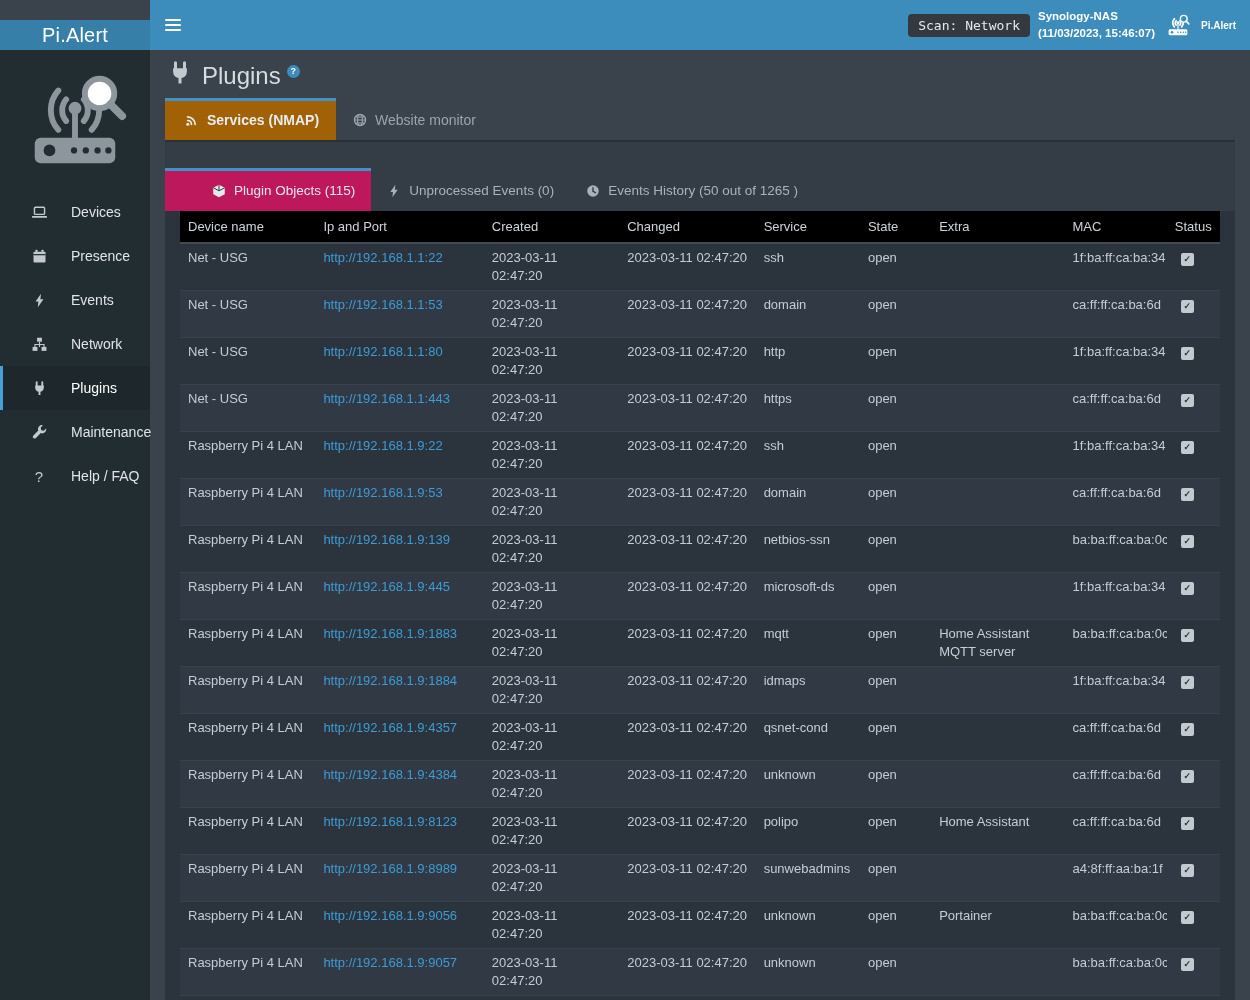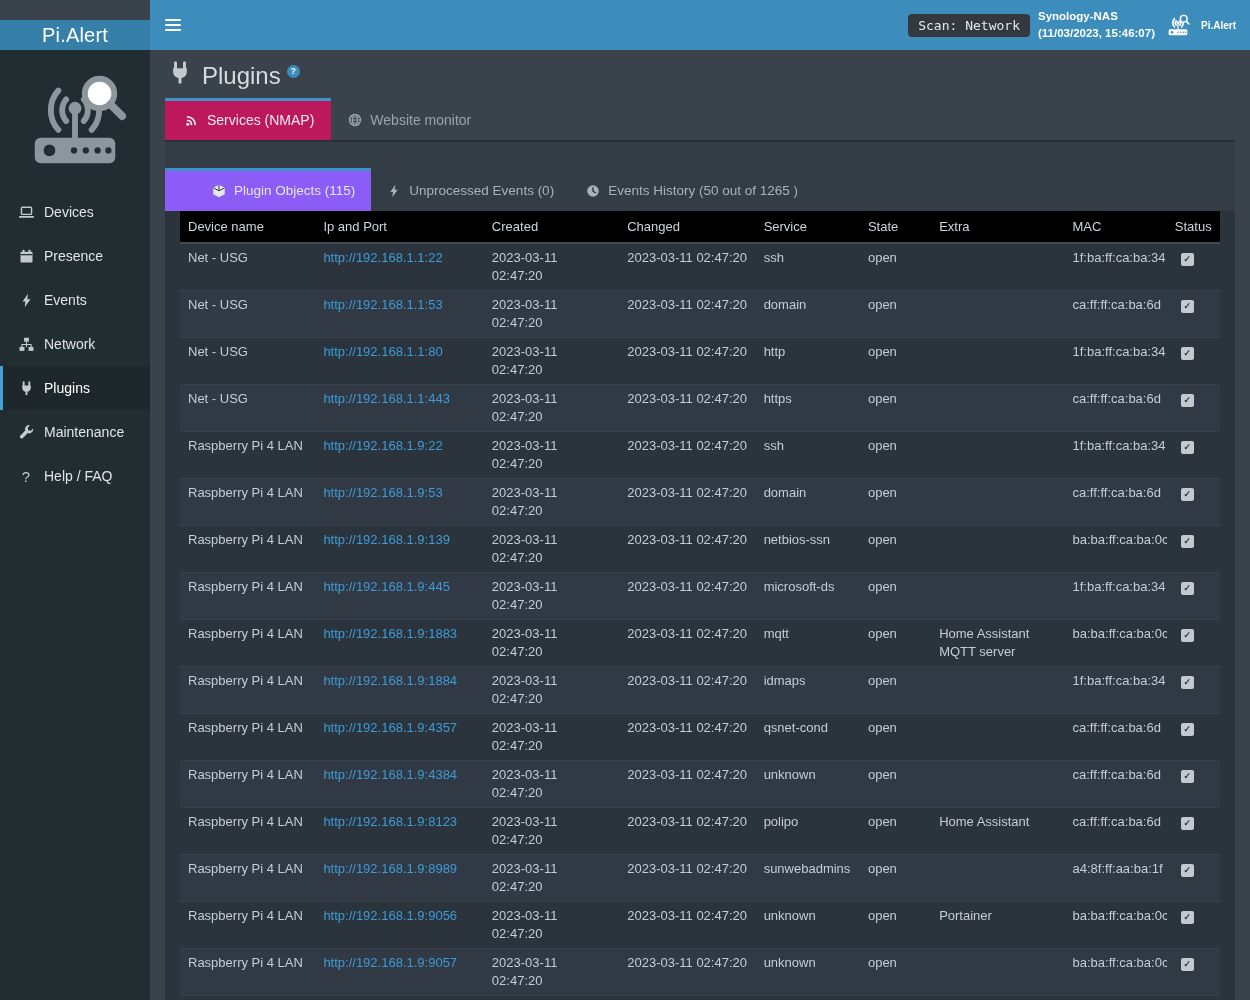--- a/index.html
+++ b/index.html
@@ -18,39 +18,39 @@
   .hamburger i { width:16px; height:2px; background:#fff; border-radius:1px; }
   .nav-right { margin-left:auto; display:flex; align-items:center; gap:8px; padding-right:14px; }
   .scan-badge { font-family:"DejaVu Sans Mono",monospace; font-size:13px; color:#e6e9eb; background:#34393f; padding:4px 10px; border-radius:4px; white-space:nowrap; }
   .host-block { color:#fff; font-size:11.5px; font-weight:700; line-height:1.5; text-align:left; }
   .brand { display:flex; align-items:center; gap:8px; color:#fff; font-weight:700; font-size:10px; }
   .brand svg { display:block; }
   
   .sidebar { position:fixed; top:50px; left:0; width:150px; height:950px; background:#222d32; z-index:10; }
   .sidebar-logo { height:140px; display:flex; align-items:center; justify-content:center; color:#8d969c; }
   .side-nav { display:flex; flex-direction:column; }
-  .side-item { display:flex; align-items:center; gap:9px; height:44px; padding-left:14px; color:#dfe4e8; font-size:14px; text-decoration:none; border-left:3px solid transparent; cursor:pointer; }
+  .side-item { display:flex; align-items:center; gap:23px; height:44px; padding-left:27px; color:#dfe4e8; font-size:14px; text-decoration:none; border-left:3px solid transparent; cursor:pointer; }
   .side-item.active { background:#1e282c; border-left-color:#45a1d8; color:#fff; }
   .sicon { width:18px; height:16px; display:inline-flex; align-items:center; justify-content:center; color:#c2cad0; flex:none; }
   .sicon svg { width:15px; height:15px; display:block; }
   .q-glyph { font-size:15px; color:#c2cad0; font-weight:400; }
   
   .content { position:absolute; top:50px; left:150px; width:1100px; height:950px; padding:0 15px; display:flex; flex-direction:column; overflow:hidden; }
   .page-header { display:flex; align-items:center; gap:10px; padding:11px 3px 9px; flex:none; }
   .page-header .plug-ic { color:#c3cace; }
   .page-title { font-size:24px; color:#d6dce0; font-weight:400; line-height:27px; }
   .help-badge { width:13px; height:13px; border-radius:50%; background:#3c8dbc; color:#fff; font-size:9px; line-height:13px; text-align:center; font-weight:700; align-self:flex-start; margin:4px 0 0 -4px; cursor:pointer; }
   .outer-tabs { display:flex; flex:none; border-bottom:2px solid #28313a; }
   .otab { display:flex; align-items:center; gap:8px; padding:11px 17px 12px; font-size:14px; color:#9ba4ac; border-top:3px solid transparent; cursor:pointer; }
-  .otab.active { background:#be185d; border-top-color:#3f93c6; color:#e8ecef; font-weight:400;padding-left:20px; }
+  .otab.active { background:#a16207; border-top-color:#3f93c6; color:#e8ecef; font-weight:700;padding-left:20px; }
   .otab svg { width:14px; height:14px; display:block; }
   .box { flex:1; min-height:0; background:#343d45; padding-top:26px; display:flex; flex-direction:column; }
   .subtabs { display:flex; flex:none; }
   .stab { display:flex; align-items:center; gap:8px; padding:12px 16px 13px; font-size:13.5px; color:#a9b2b9; border-top:3px solid transparent; cursor:pointer; }
-  .stab.active { background:#8b5cf6; border-top-color:#3f93c6; color:#e4e8eb;padding-left:47px; }
+  .stab.active { background:#be185d; border-top-color:#3f93c6; color:#e4e8eb;padding-left:47px; }
   .stab svg { width:14px; height:14px; display:block; }
   .pane { flex:1; min-height:0; background:#2b343c; padding:0 15px; overflow:hidden; }
   
   table.objects { width:100%; border-collapse:collapse; font-size:13px; color:#c5ccd3; table-layout:fixed; }
   .objects thead th { text-align:left; font-weight:400; color:#ced4da; padding:8px; background:#000000; border-bottom:2px solid #404a53; overflow:hidden; white-space:nowrap; }
   .objects td { padding:5px 8px; line-height:18px; vertical-align:top; border-top:1px solid #39424b; overflow:hidden; }
   .objects tbody tr.odd  { background:#2b343c; }
   .objects tbody tr.even { background:#303944; }
   .objects tbody tr:first-child td { border-top:none; }
   a.ip-link { color:#3e9bd5; text-decoration:none; }

